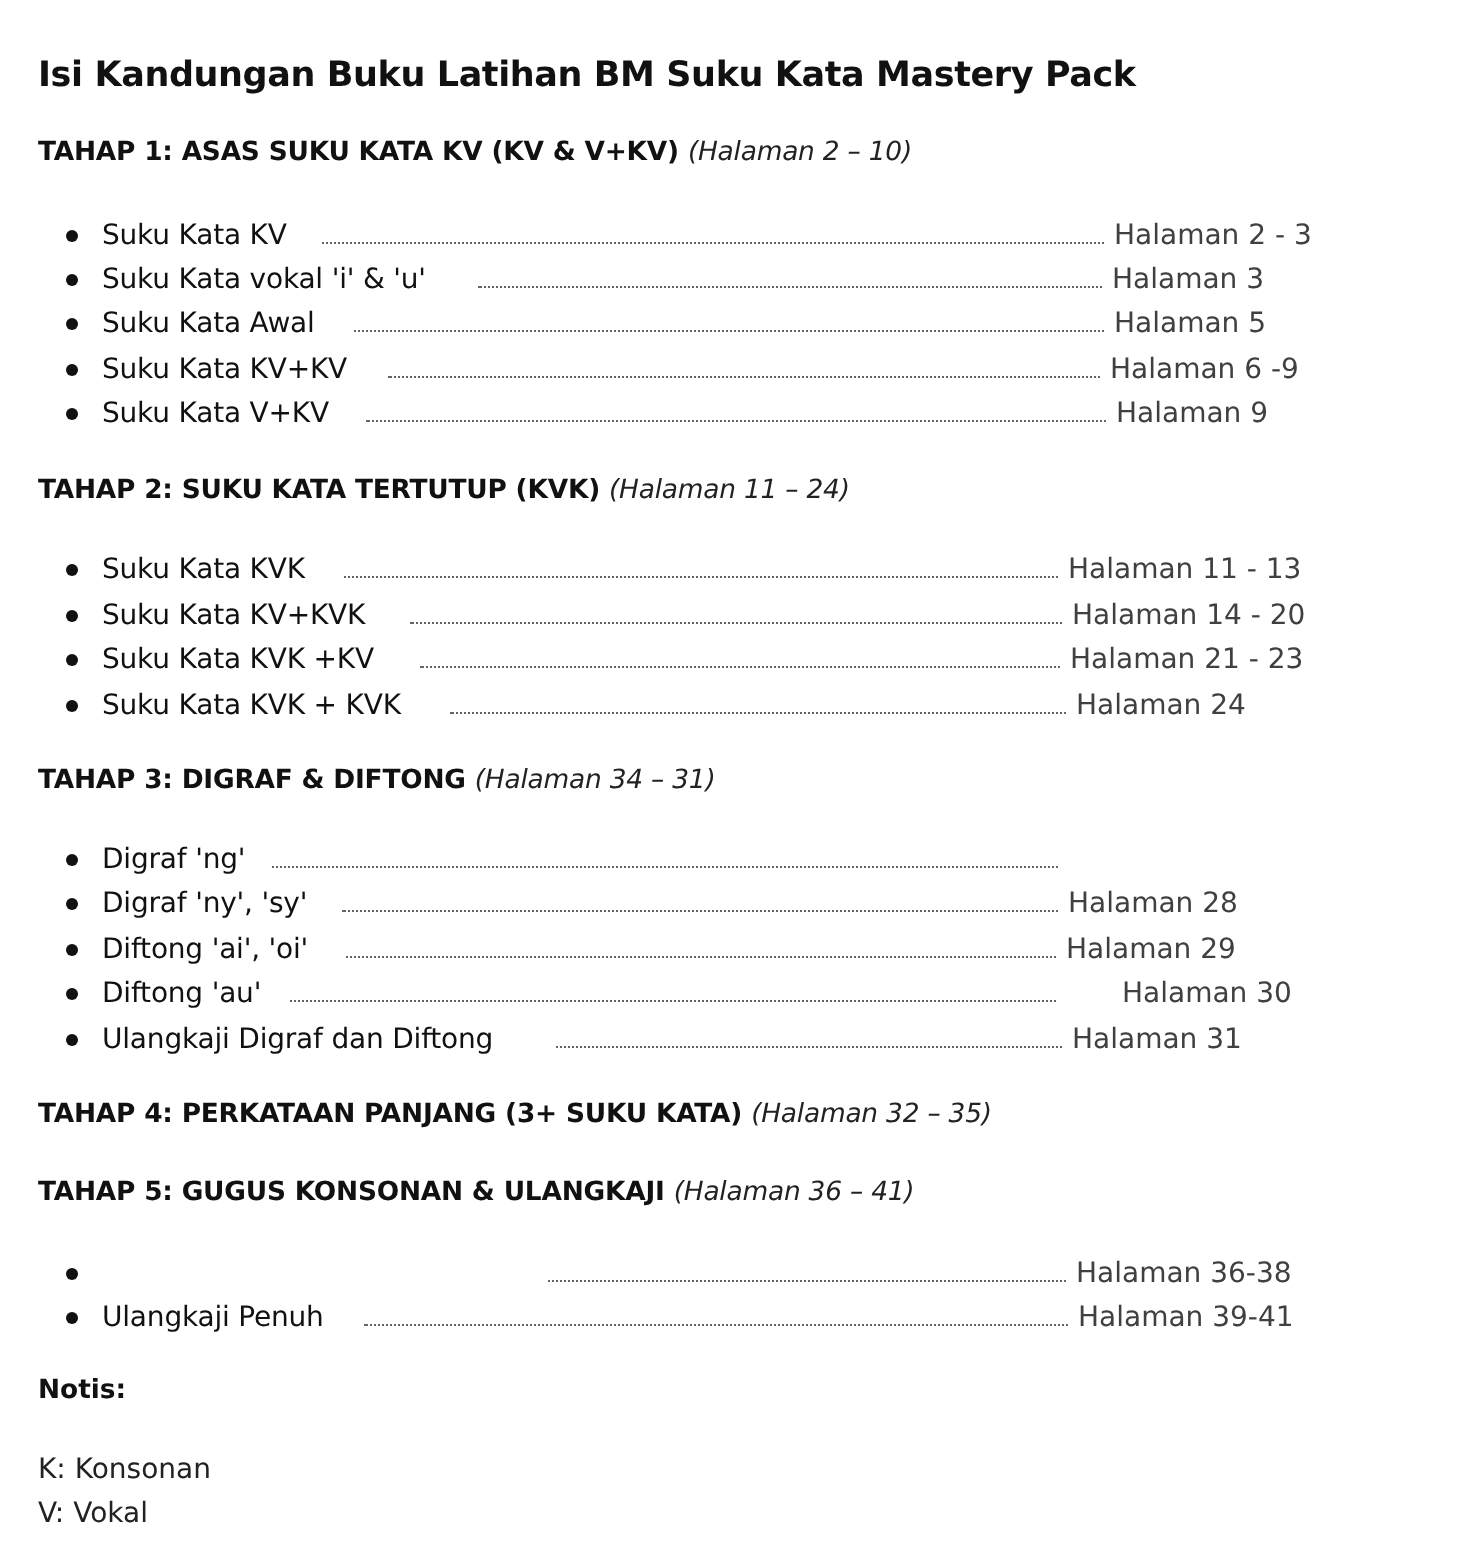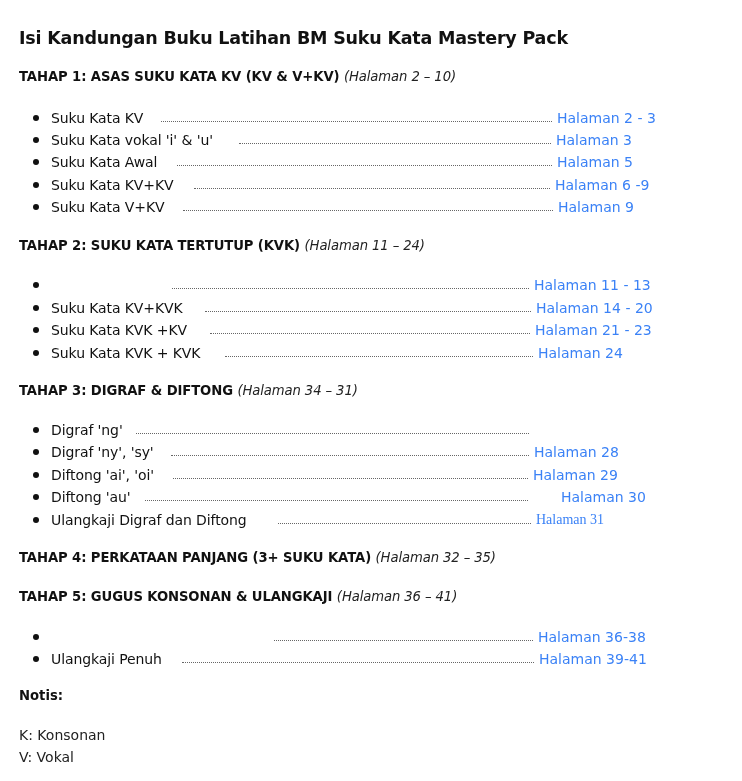--- a/index.html
+++ b/index.html
@@ -87,21 +87,21 @@
       top: 13px;
       height: 0;
       border-bottom: 1.3px dotted #666;
     }
     .entry-page {
       position: absolute;
       top: 0;
       font-size: 14px;
       white-space: nowrap;
       line-height: 20px;
-      color: #3b82f6;
+      color: #404040;
     }
     .notes-heading {
       position: absolute;
       left: 19px;
       top: 688px;
       font-size: 13.2px;
       font-weight: bold;
       margin: 0;
       color: #111;
     }
@@ -157,20 +157,21 @@
     </li>
   </ul>
 
   <h2 class="stage-heading" style="top:238px;">
     <span>TAHAP 2: SUKU KATA TERTUTUP (KVK)</span>
     <span class="range">(Halaman 11 – 24)</span>
   </h2>
   <ul class="entry-list" style="top:275px;">
     <li class="entry" style="top:0px;">
       <span class="bullet"></span>
+      <span class="entry-label">Suku Kata KVK</span>
       <span class="leader" style="left: 172px; width: 357px;"></span>
       <span class="entry-page" style="left:534px;">Halaman 11 - 13</span>
     </li>
     <li class="entry" style="top:23px;">
       <span class="bullet"></span>
       <span class="entry-label">Suku Kata KV+KVK</span>
       <span class="leader" style="left: 205px; width: 326px;"></span>
       <span class="entry-page" style="left:536px;">Halaman 14 - 20</span>
     </li>
     <li class="entry" style="top:45px;">
@@ -212,21 +213,21 @@
     <li class="entry" style="top:67px;">
       <span class="bullet"></span>
       <span class="entry-label">Diftong 'au'</span>
       <span class="leader" style="left: 145px; width: 383px;"></span>
       <span class="entry-page" style="left:533px;margin-left:28px;">Halaman 30</span>
     </li>
     <li class="entry" style="top:90px;">
       <span class="bullet"></span>
       <span class="entry-label">Ulangkaji Digraf dan Diftong</span>
       <span class="leader" style="left: 278px; width: 253px;"></span>
-      <span class="entry-page" style="left:536px;font-family:Liberation Serif, serif;">Halaman 31</span>
+      <span class="entry-page" style="left:536px;">Halaman 31</span>
     </li>
   </ul>
 
   <h2 class="stage-heading" style="top:550px;">
     <span>TAHAP 4: PERKATAAN PANJANG (3+ SUKU KATA)</span>
     <span class="range">(Halaman 32 – 35)</span>
   </h2>
 
   <h2 class="stage-heading" style="top:589px;">
     <span>TAHAP 5: GUGUS KONSONAN &amp; ULANGKAJI</span>

